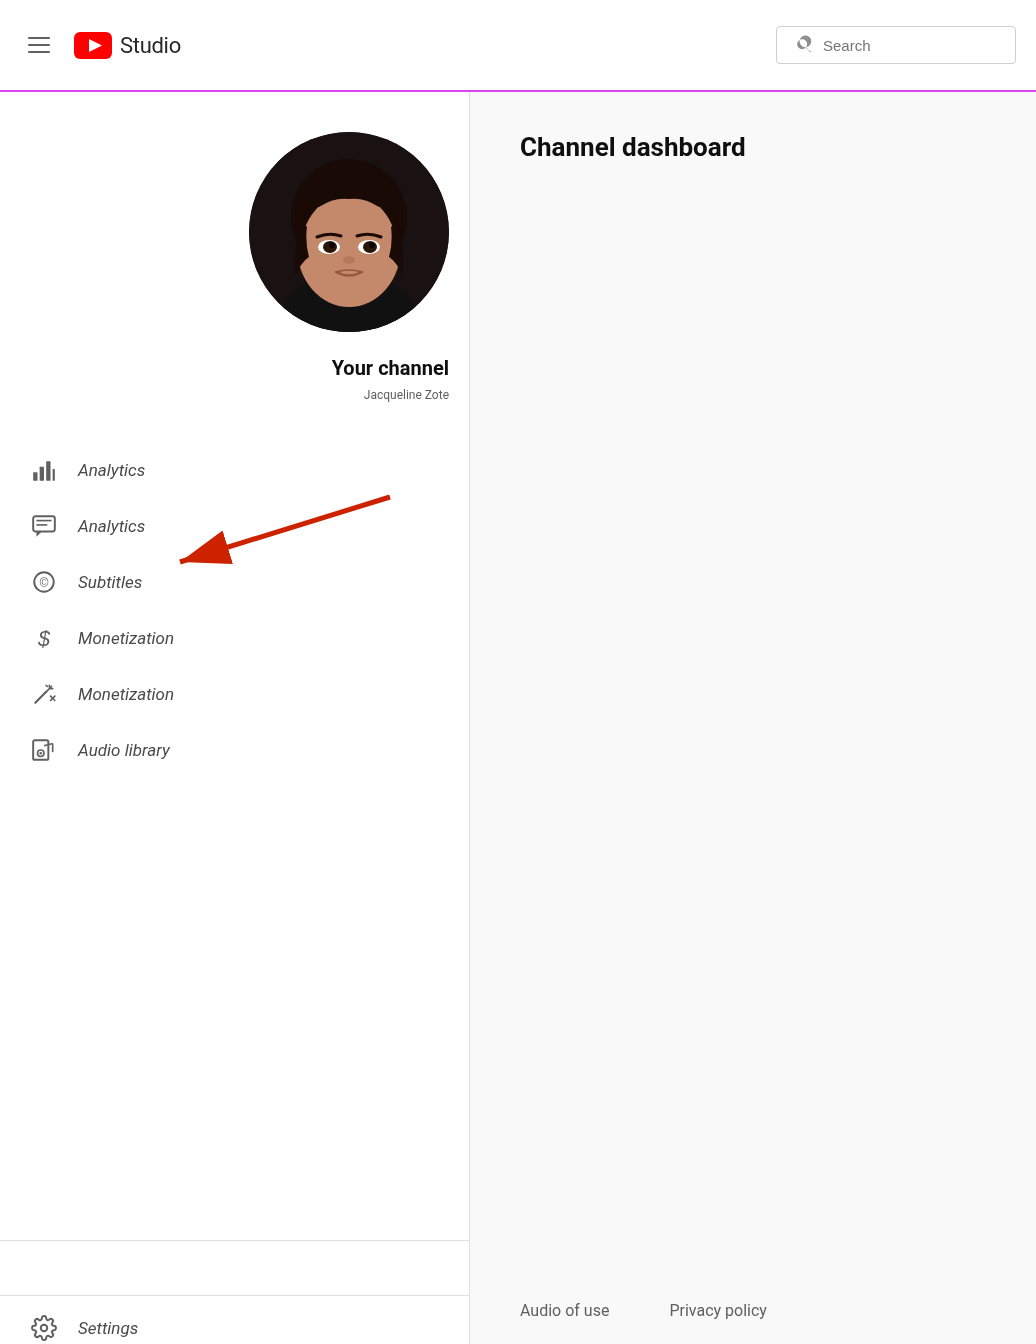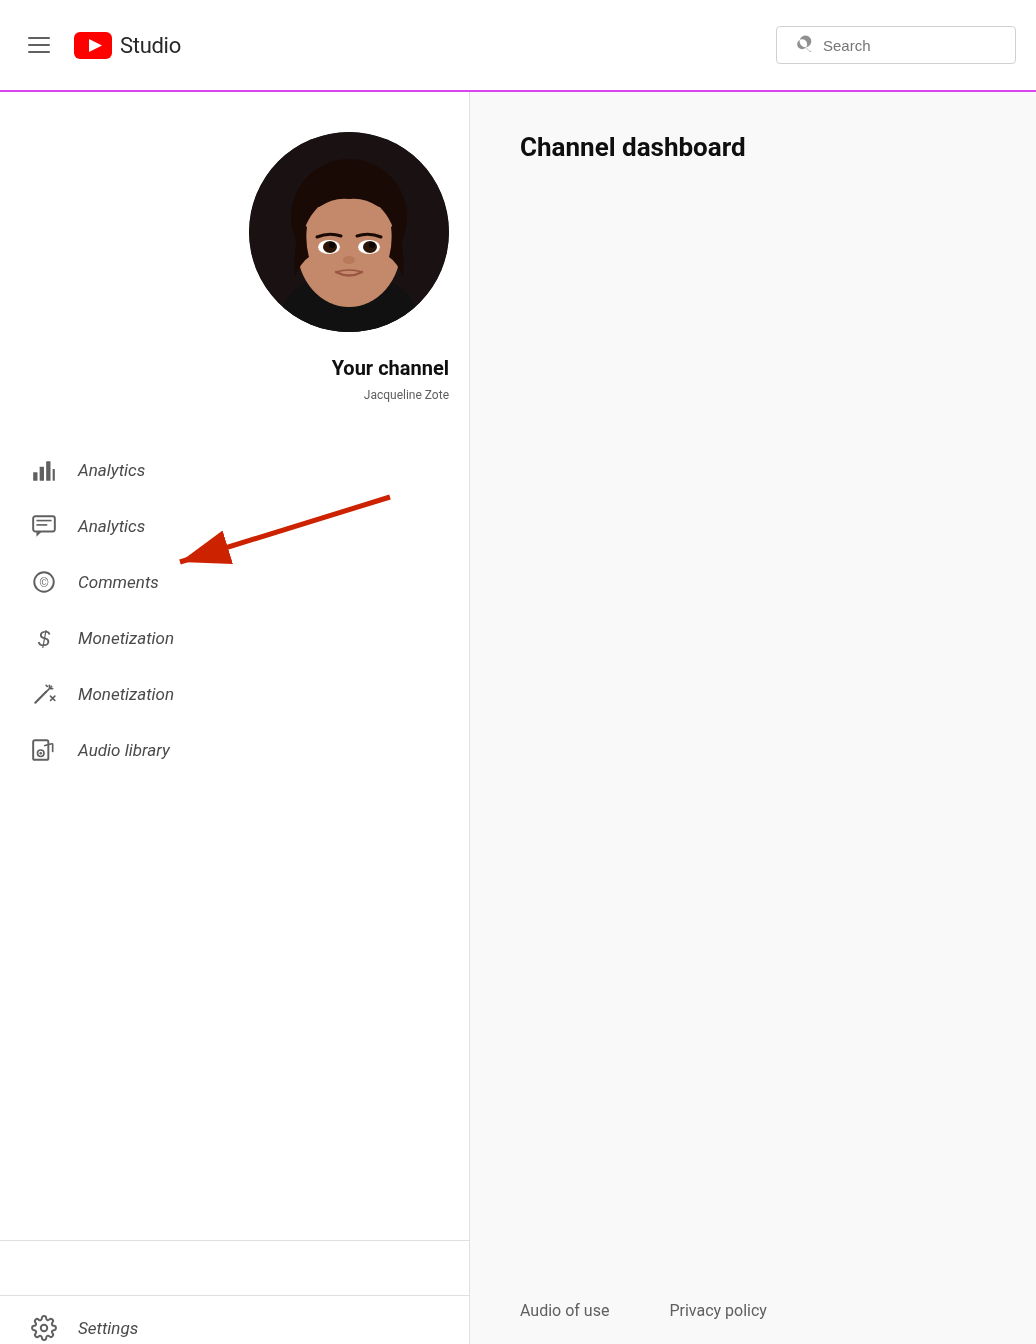--- a/index.html
+++ b/index.html
@@ -344,21 +344,21 @@
       </div>
 
 
       <div class="nav-item">
         <div class="nav-icon">
           <svg viewBox="0 0 24 24" xmlns="http://www.w3.org/2000/svg">
             <circle cx="12" cy="12" r="9" fill="none" stroke="#606060" stroke-width="1.8"></circle>
             <text x="12" y="17" text-anchor="middle" font-size="11" fill="#606060" font-family="Arial">©</text>
           </svg>
         </div>
-        <span class="nav-label">Comments</span>
+        <span class="nav-label">Subtitles</span>
       </div>
 
       <div class="nav-item">
         <div class="nav-icon">
           <svg viewBox="0 0 24 24" xmlns="http://www.w3.org/2000/svg">
             <text x="12" y="19" text-anchor="middle" font-size="20" fill="#606060" font-family="Arial, sans-serif">$</text>
           </svg>
         </div>
         <span class="nav-label">Monetization</span>
       </div>

